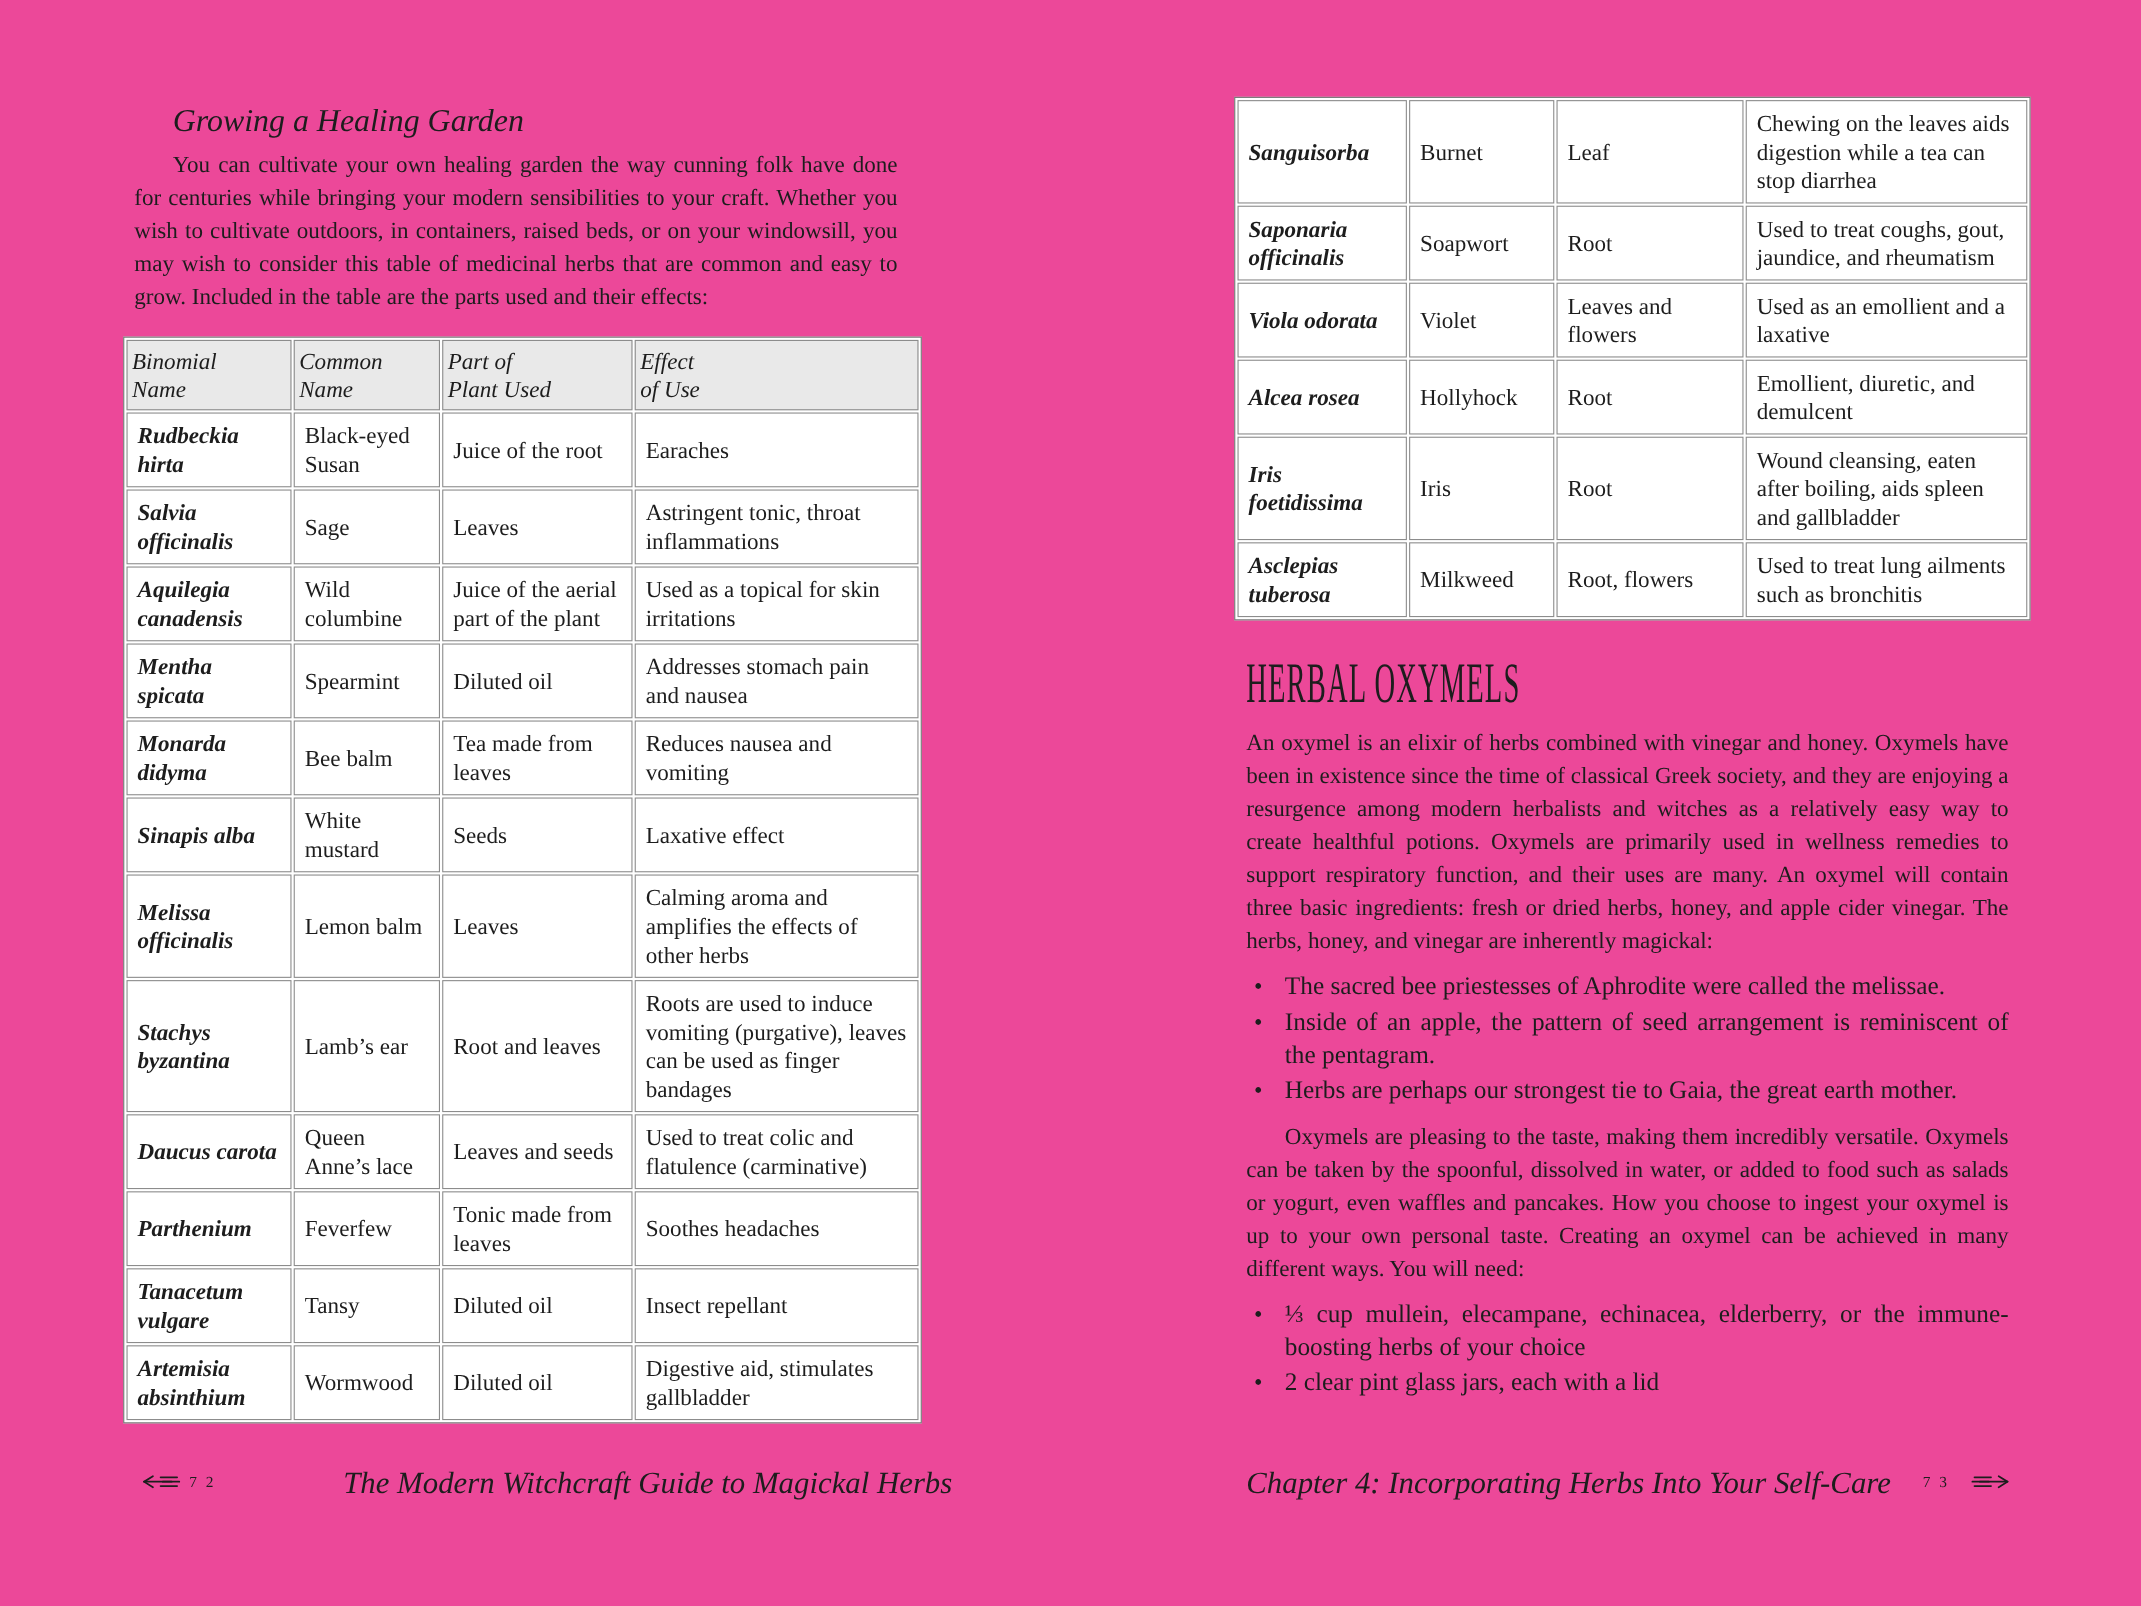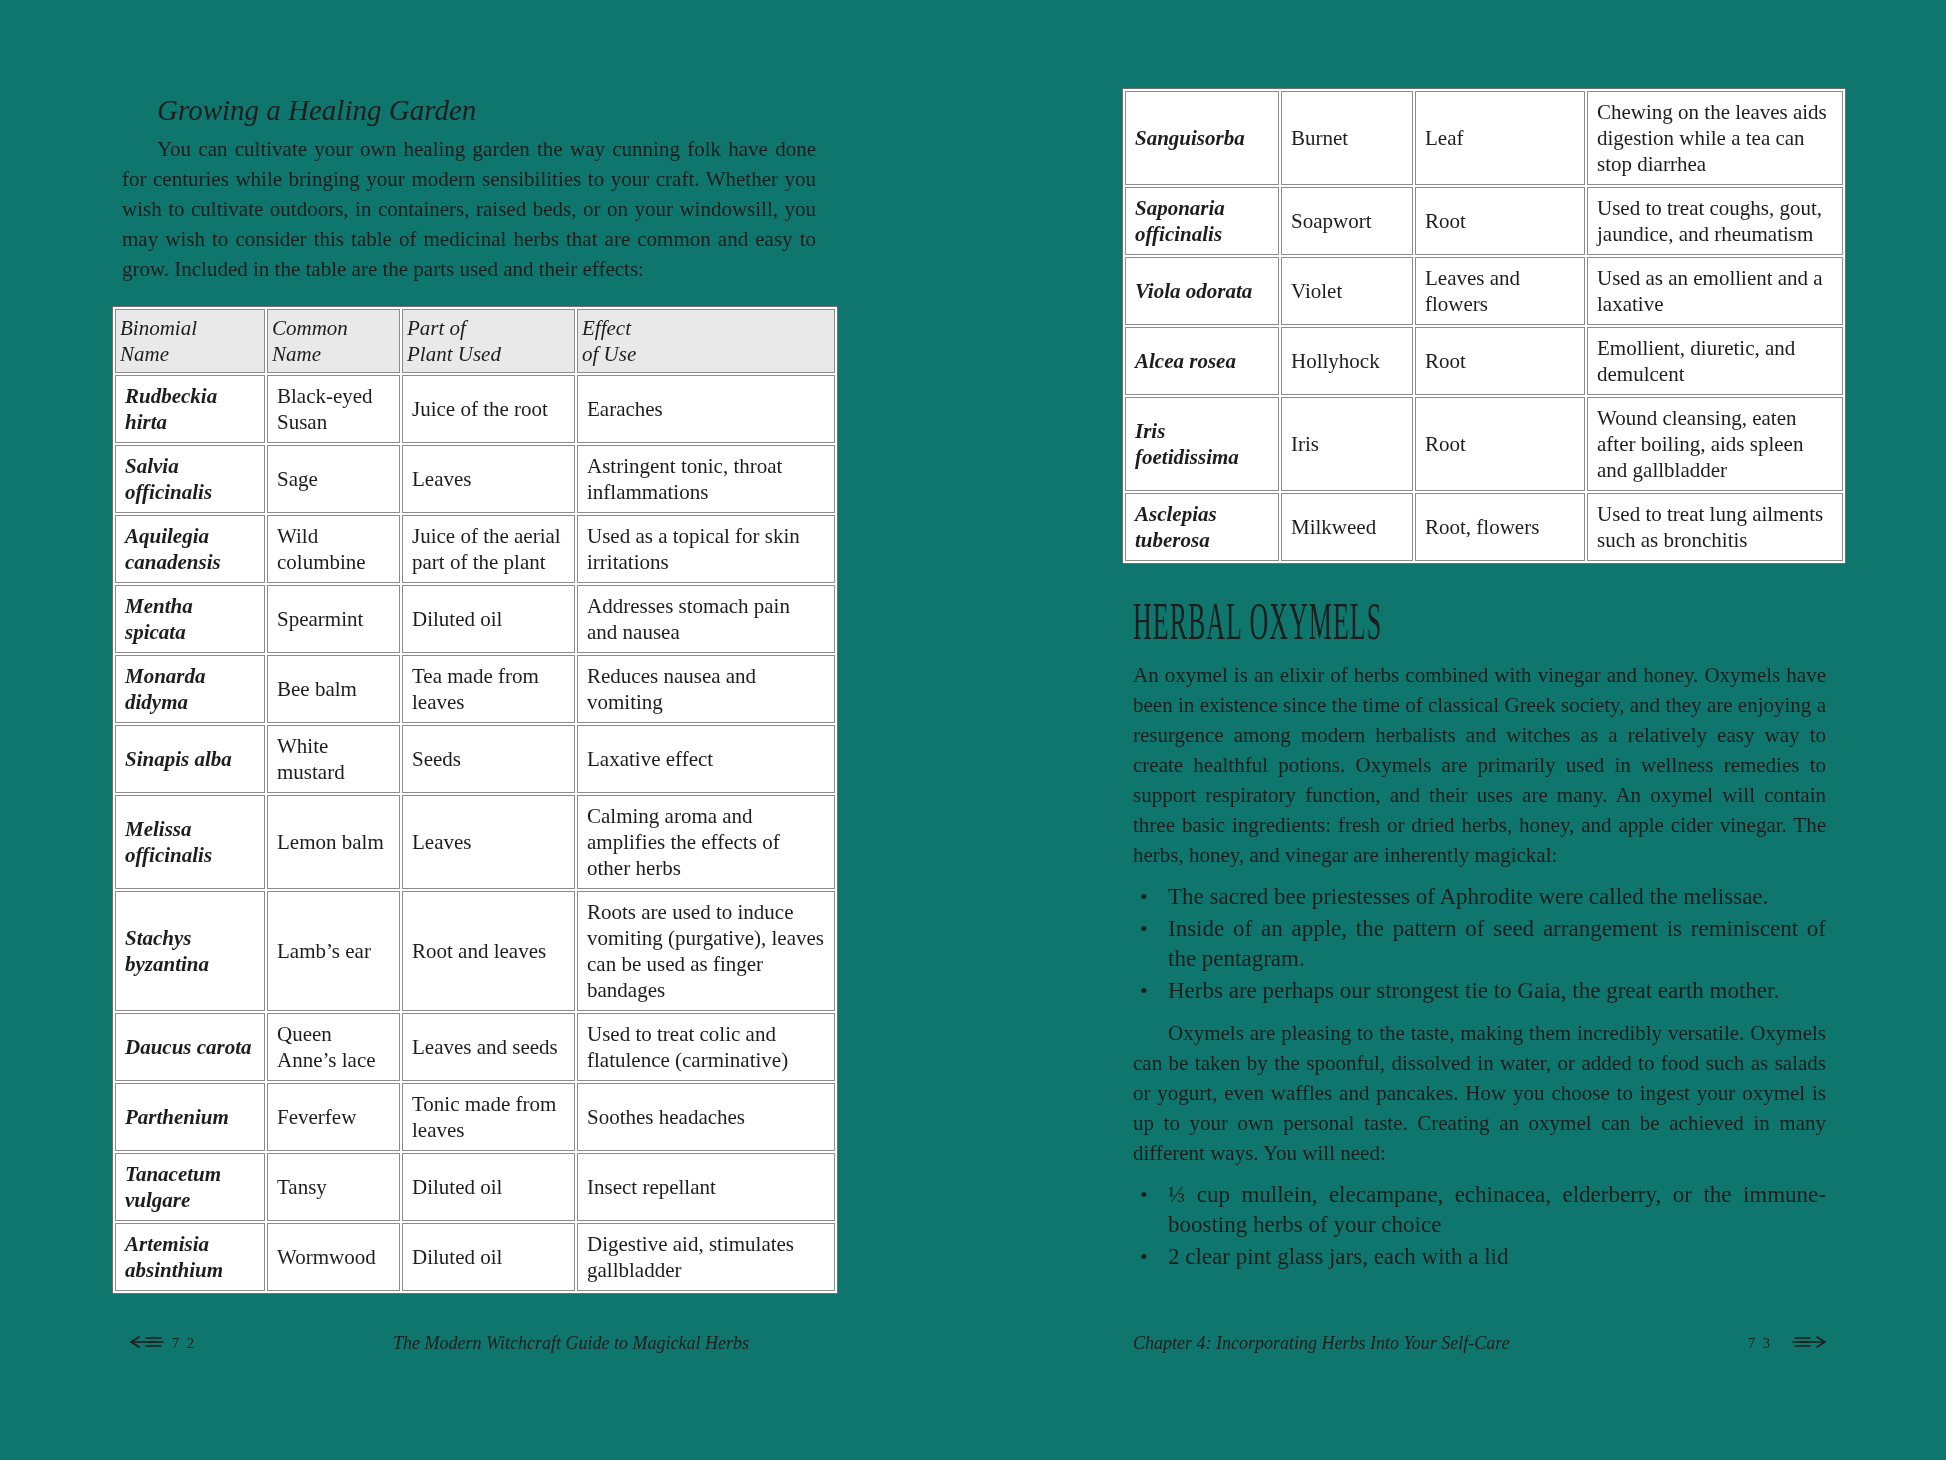--- a/index.html
+++ b/index.html
@@ -1,17 +1,17 @@
 <!DOCTYPE html>
 <html><head>
 <meta charset="utf-8">
 <style>
   html,body { margin:0; padding:0; background:#ffffff; }
   .spread {
-    position:relative; width:1946px; height:1460px; background:#0f766e;
+    position:relative; width:1946px; height:1460px; background:#ec4899;
     font-family:"Liberation Serif","DejaVu Serif",serif; color:#1d1d1d;
     overflow:hidden;
   }
   .page { position:absolute; }
   .page-left  { left:112px; top:92px;  width:714px; }
   .page-right { left:1122px; top:88px; width:712px; }
 
   .garden-heading {
     font-size:29px; font-style:italic; font-weight:normal;
     margin:0 0 6px 45px; line-height:36px;
@@ -54,21 +54,21 @@
   }
   ul.dot-list li::before {
     content:"\2022"; position:absolute; left:-28px; top:0; font-size:22px;
   }
   .para-space { margin-top:12px; }
 
   .footer { position:absolute; top:1333px; display:flex; align-items:center; }
   .footer-left  { left:130px; width:700px; }
   .footer-right { left:1133px; width:693px; }
   .folio { font-size:14px; letter-spacing:8px; white-space:nowrap; }
-  .running-title { font-style:italic; font-size:18px; white-space:nowrap; }
+  .running-title { font-style:italic; font-size:28px; white-space:nowrap; }
   .footer-left .running-title { flex:1; text-align:center; padding-left:110px; }
   .footer-left .folio { margin-left:8px; }
   .footer-right .spacer { flex:1; }
   .footer-right .folio { margin-right:14px; }
   .ornament { flex:none; display:inline-block; }
   .ornament.flip svg { transform:scaleX(-1); }
 </style>
 </head>
 <body>
 

